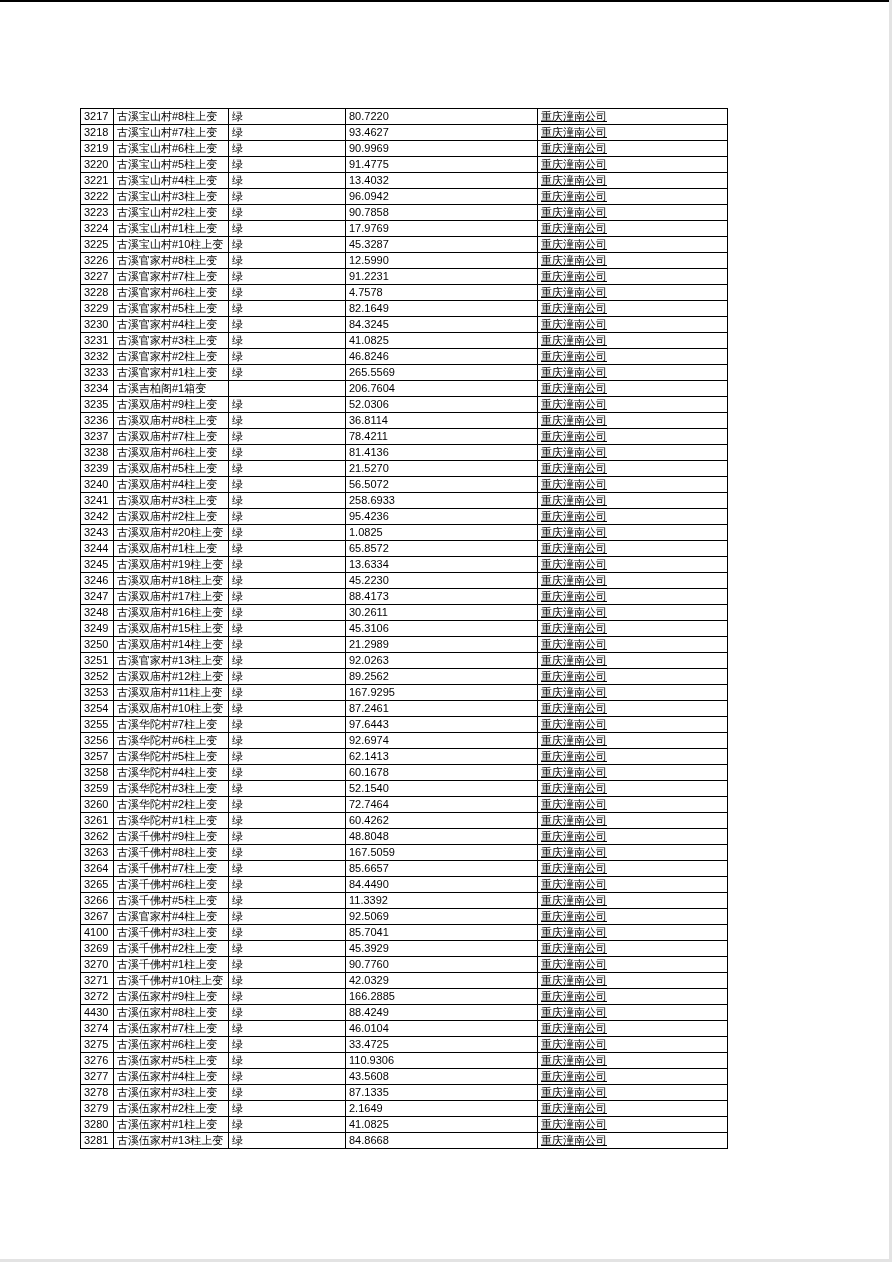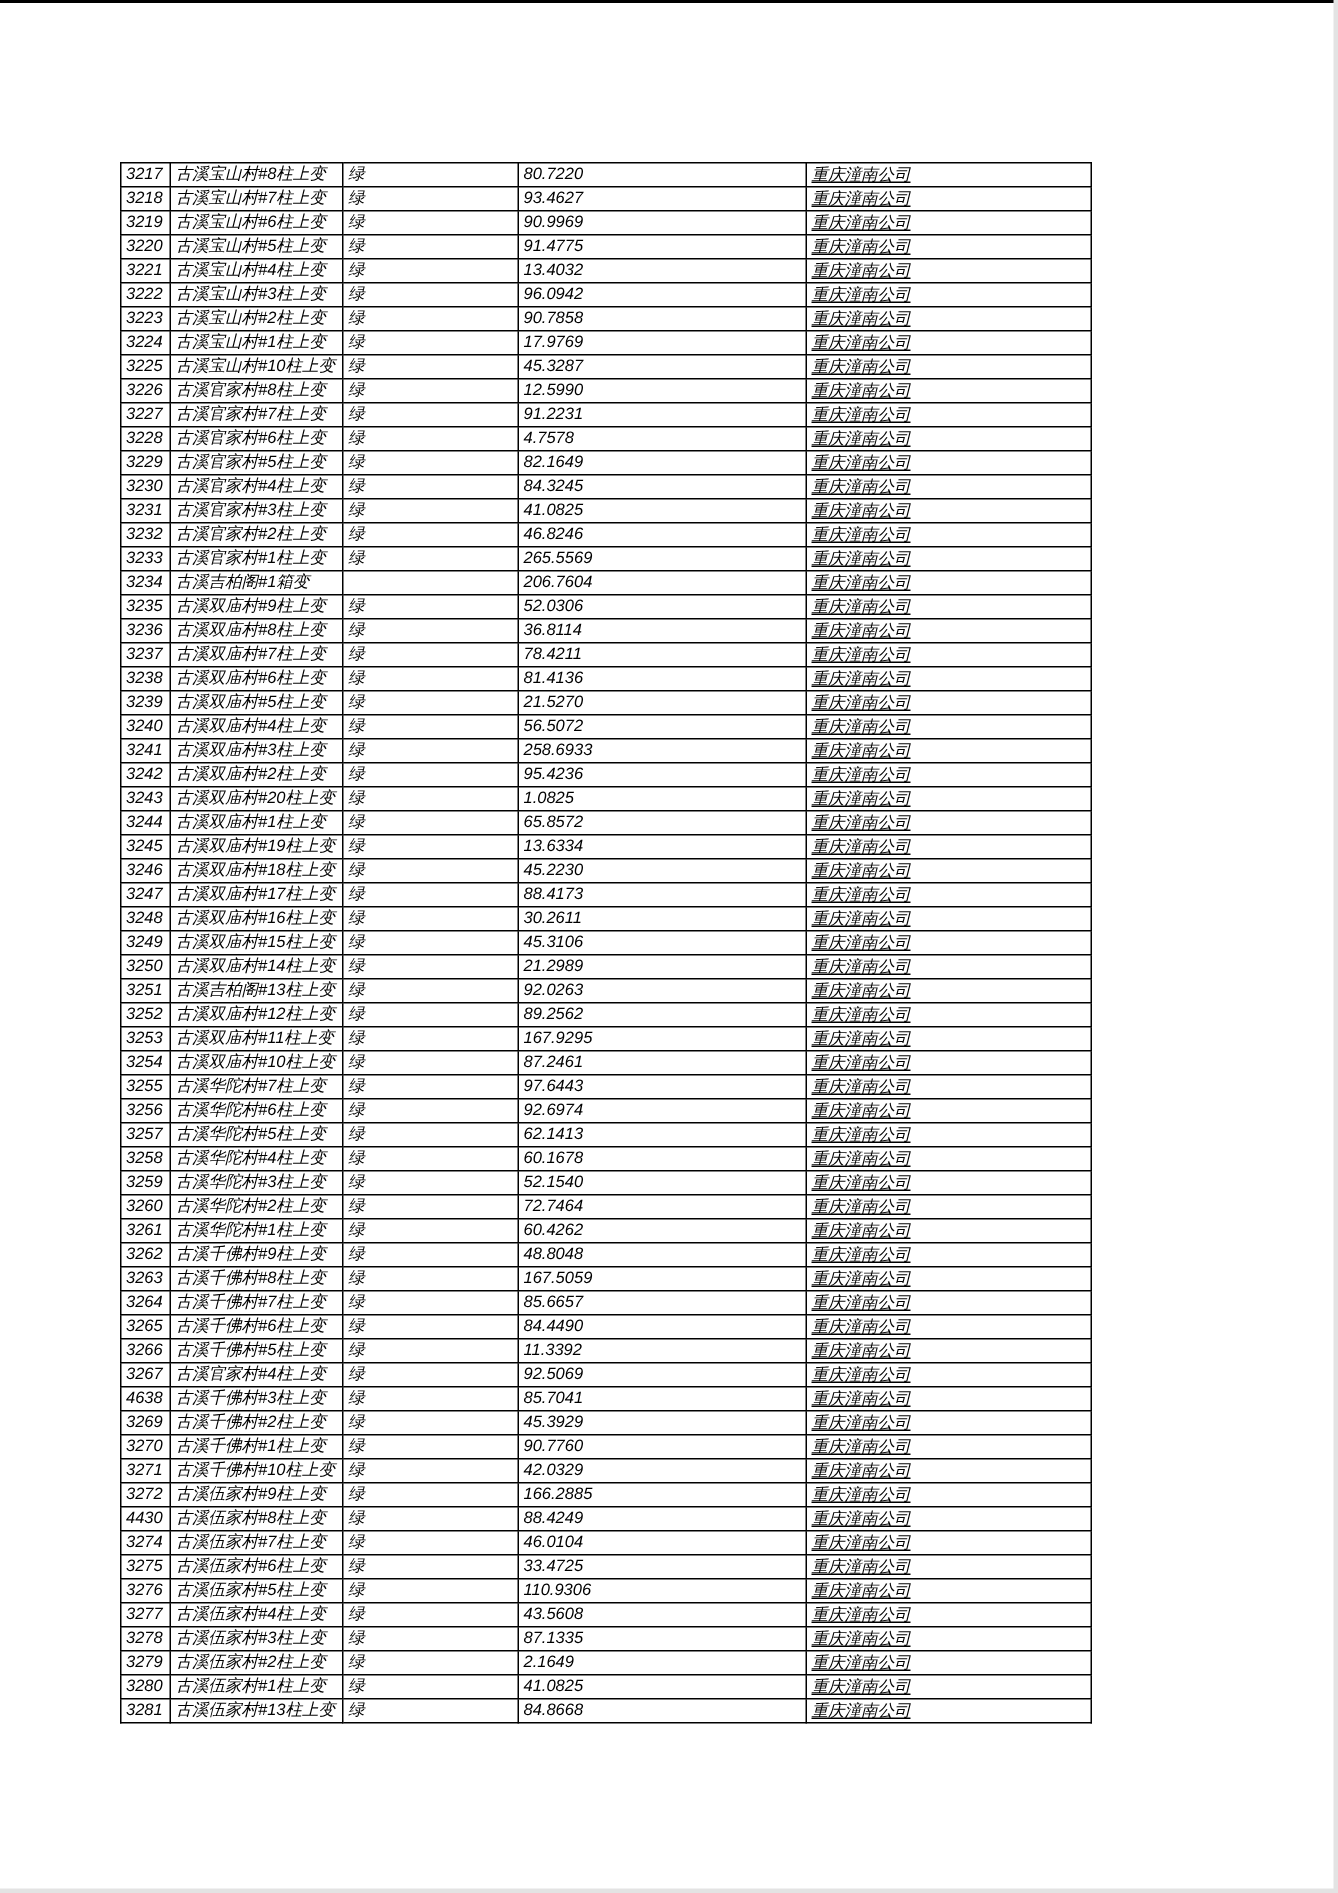--- a/index.html
+++ b/index.html
@@ -38,21 +38,20 @@
     height: 3px;
     background: #e3e3e3;
   }
   table.sheet {
     position: absolute;
     top: 108px;
     left: 80px;
     border-collapse: collapse;
     table-layout: fixed;
     background: #ffffff;
-    font-style: italic;
   }
   table.sheet td {
     border: 1px solid #000000;
     height: 15px;
     line-height: 15px;
     font-size: 11px;
     padding: 0 3px;
     white-space: nowrap;
     overflow: hidden;
     color: #000000;
@@ -327,21 +326,21 @@
       </tr>
       <tr>
         <td class="c-id">3250</td>
         <td class="c-name">古溪双庙村#14柱上变</td>
         <td class="c-green">绿</td>
         <td class="c-val">21.2989</td>
         <td class="c-co">重庆潼南公司</td>
       </tr>
       <tr>
         <td class="c-id">3251</td>
-        <td class="c-name">古溪吉柏阁#13柱上变</td>
+        <td class="c-name">古溪官家村#13柱上变</td>
         <td class="c-green">绿</td>
         <td class="c-val">92.0263</td>
         <td class="c-co">重庆潼南公司</td>
       </tr>
       <tr>
         <td class="c-id">3252</td>
         <td class="c-name">古溪双庙村#12柱上变</td>
         <td class="c-green">绿</td>
         <td class="c-val">89.2562</td>
         <td class="c-co">重庆潼南公司</td>
@@ -445,21 +444,21 @@
         <td class="c-co">重庆潼南公司</td>
       </tr>
       <tr>
         <td class="c-id">3267</td>
         <td class="c-name">古溪官家村#4柱上变</td>
         <td class="c-green">绿</td>
         <td class="c-val">92.5069</td>
         <td class="c-co">重庆潼南公司</td>
       </tr>
       <tr>
-        <td class="c-id">4638</td>
+        <td class="c-id">4100</td>
         <td class="c-name">古溪千佛村#3柱上变</td>
         <td class="c-green">绿</td>
         <td class="c-val">85.7041</td>
         <td class="c-co">重庆潼南公司</td>
       </tr>
       <tr>
         <td class="c-id">3269</td>
         <td class="c-name">古溪千佛村#2柱上变</td>
         <td class="c-green">绿</td>
         <td class="c-val">45.3929</td>

